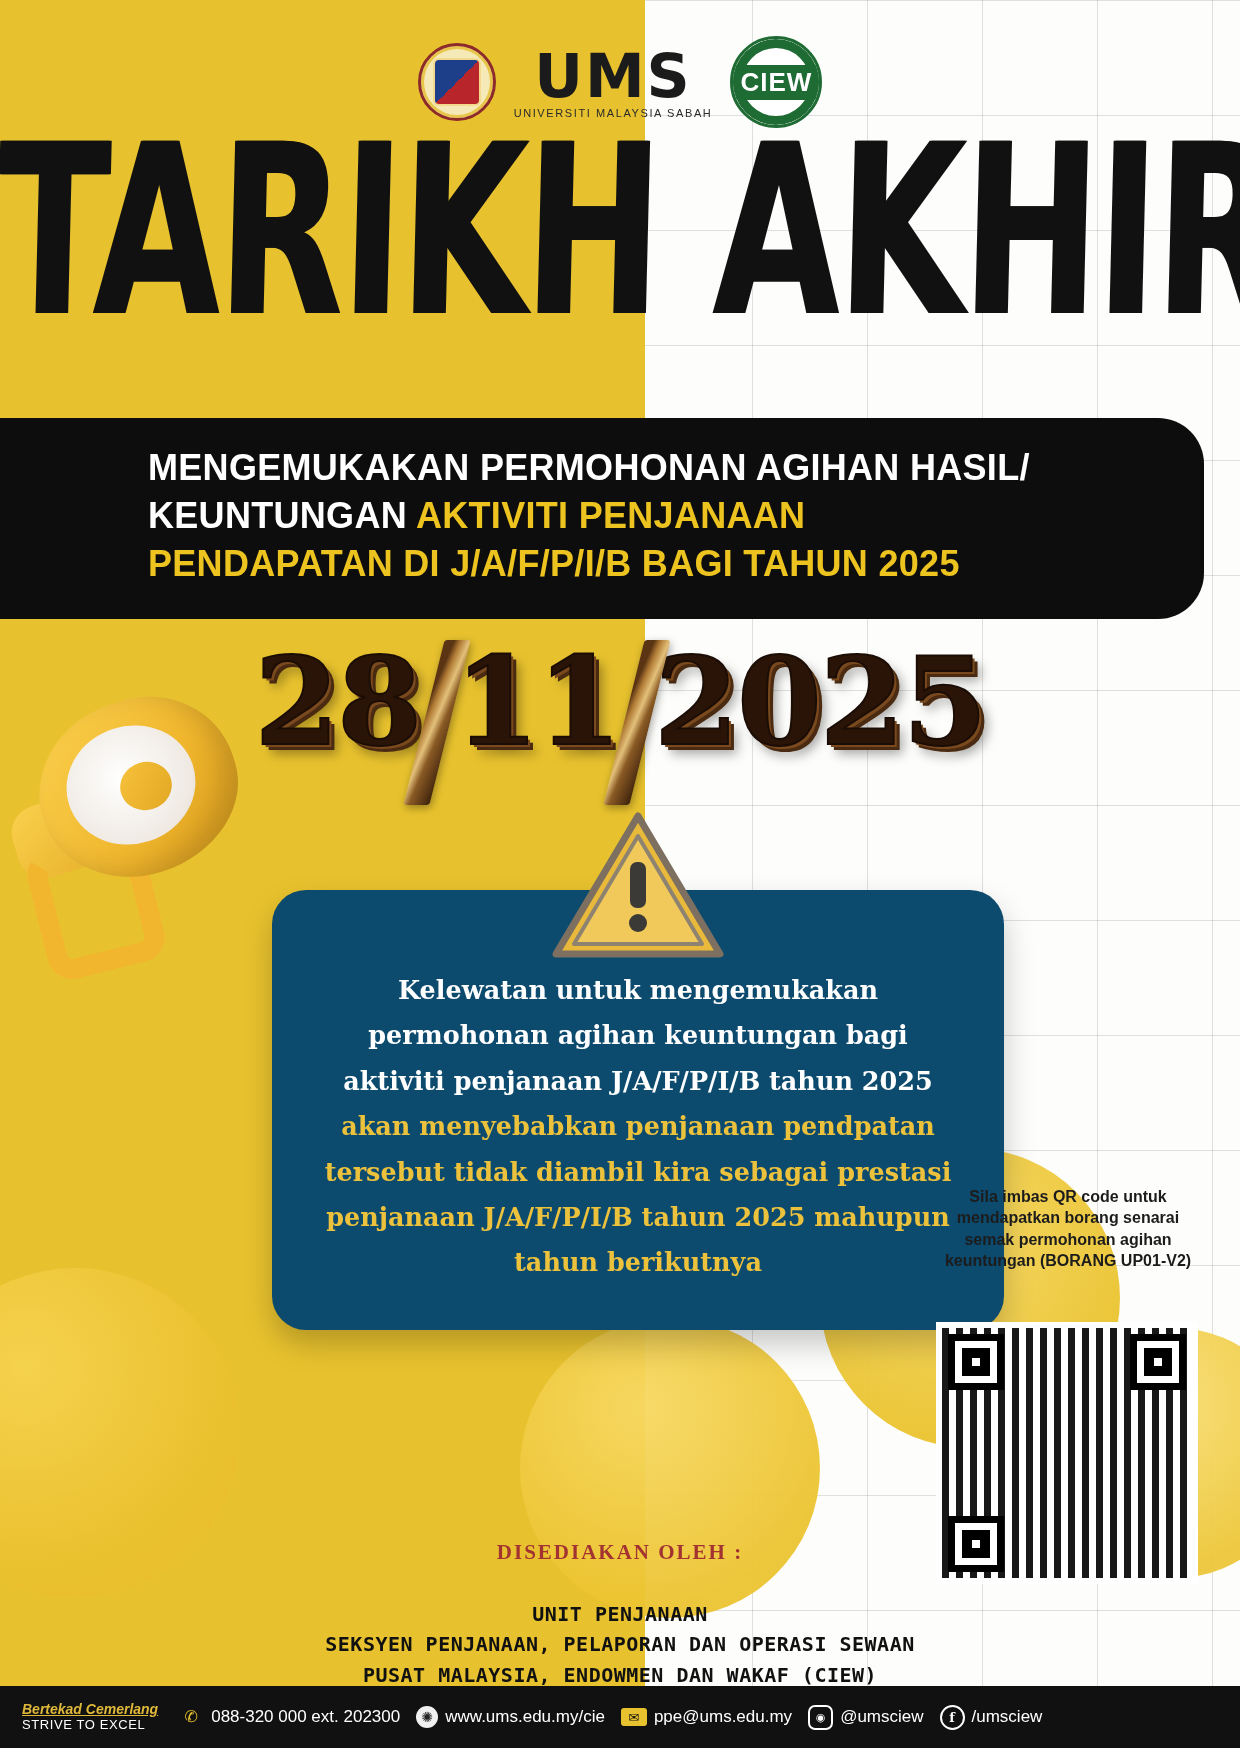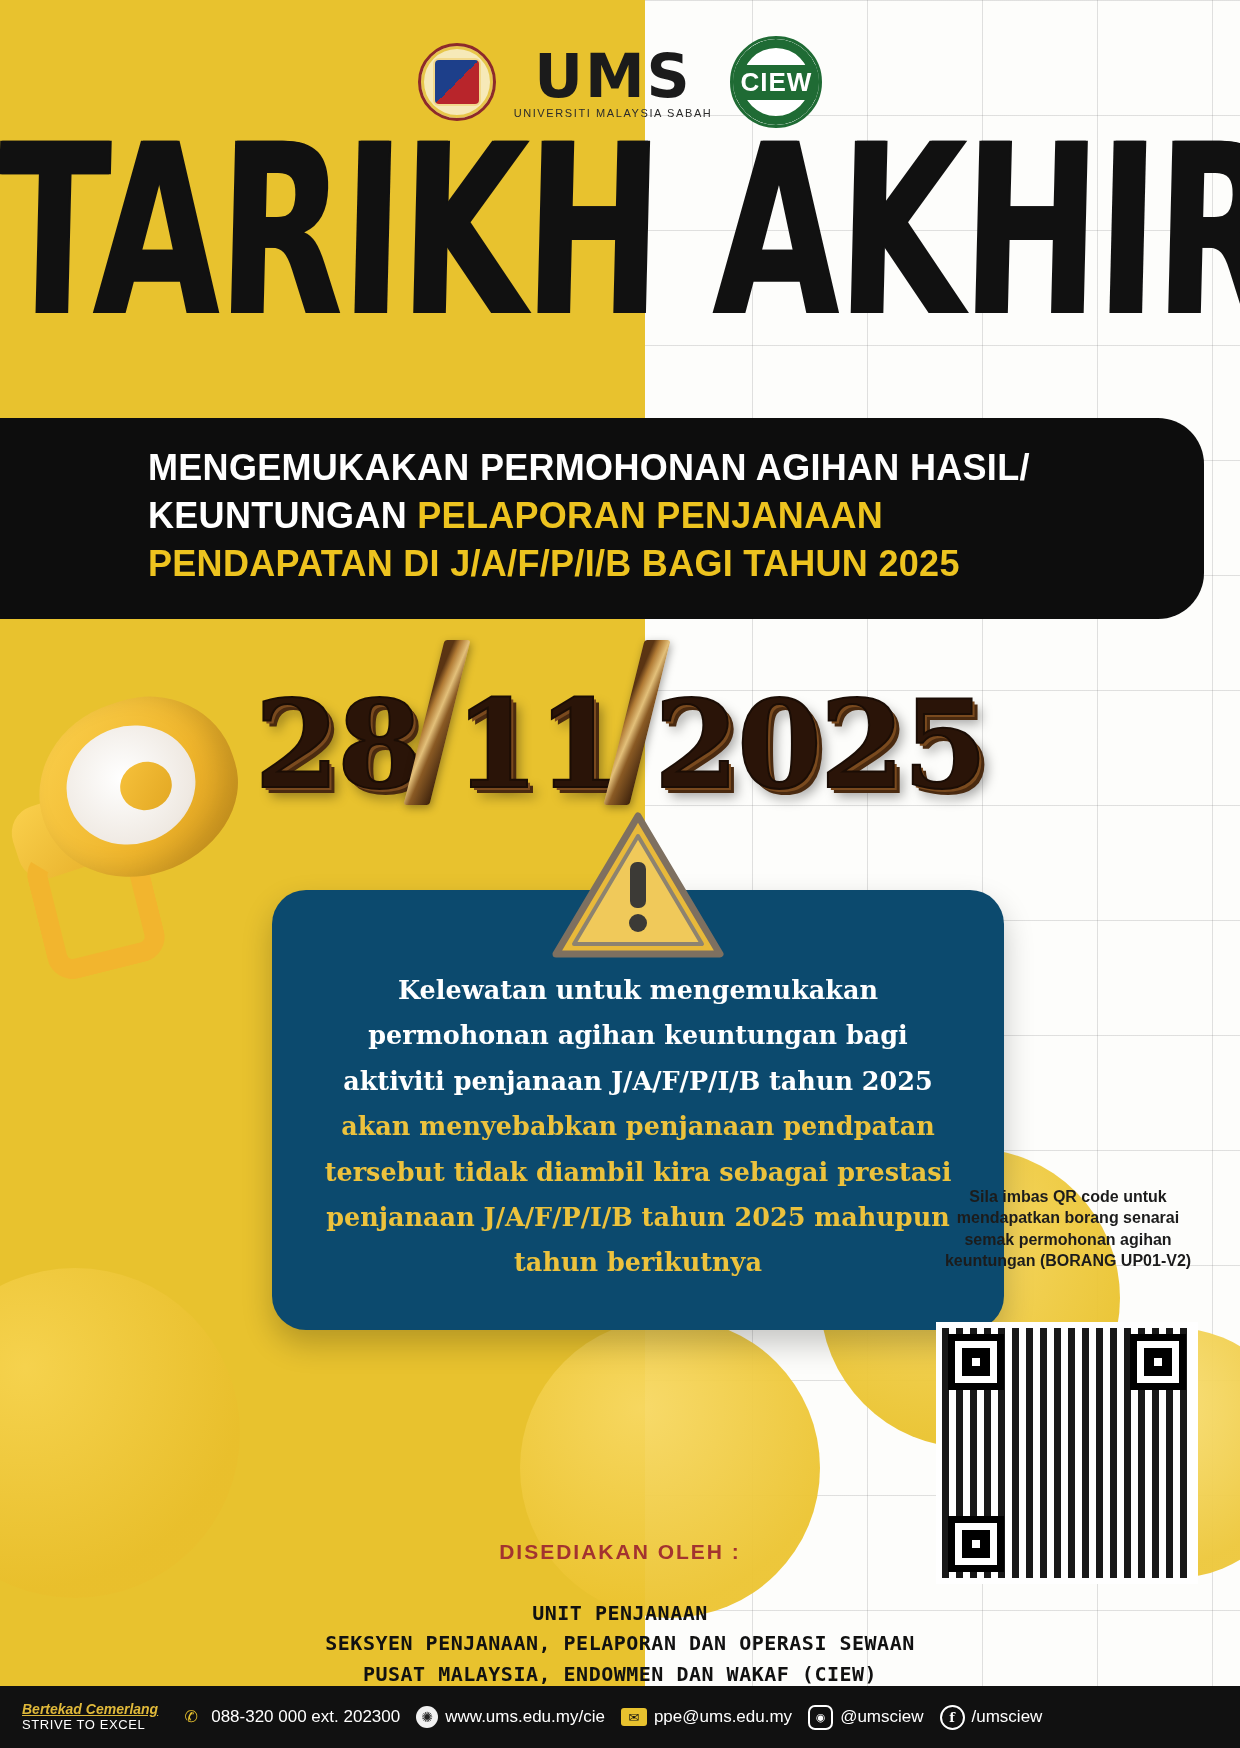--- a/index.html
+++ b/index.html
@@ -122,21 +122,21 @@
   .band p{
     margin:0;
     font-size:36px;line-height:1.34;font-weight:bold;
     color:#ffffff;letter-spacing:.3px;
   }
   .band .hl{color:#edc31f;}
 
   
   .date-row{
     position:absolute;top:640px;left:0;right:0;
-    display:flex;align-items:flex-end;justify-content:center;gap:4px;
+    display:flex;align-items:flex-start;justify-content:center;gap:4px;
     z-index:5;
   }
   .date-num{
     font-family:"DejaVu Serif", serif;
     font-weight:bold;
     font-size:122px;
     color:#2a1408;
     line-height:1;
     -webkit-text-stroke:2px #1b0d05;
     text-shadow:
@@ -244,21 +244,21 @@
   }
   .finder.tl{left:6px;top:6px;}
   .finder.tr{right:6px;top:6px;}
   .finder.bl{left:6px;bottom:6px;}
 
   
   .prepared{
     position:absolute;left:0;right:0;top:1540px;text-align:center;z-index:6;
   }
   .prepared .lead{
-    font-family:Liberation Sans, sans-serif;
+    font-family:Liberation Serif, serif;
     font-weight:bold;font-size:21px;color:#a33330;letter-spacing:2px;
     margin-bottom:34px;
   }
   .prepared .ln{
     font-family:"DejaVu Sans Mono", monospace;
     font-weight:bold;font-size:20px;color:#111;letter-spacing:.5px;
     line-height:1.52;
   }
   .badge30{
     margin:14px auto 6px;width:64px;height:46px;
@@ -328,21 +328,21 @@
       <span class="c">CIEW</span>
     </div>
   </div>
 
   <div class="title-wrap">
     <div class="title">TARIKH AKHIR</div>
   </div>
 
   <div class="band">
     <p>MENGEMUKAKAN PERMOHONAN AGIHAN HASIL/</p>
-    <p><span>KEUNTUNGAN </span><span class="hl">PELAPORAN PENJANAAN</span></p>
+    <p><span>KEUNTUNGAN </span><span class="hl">AKTIVITI PENJANAAN</span></p>
     <p class="hl">PENDAPATAN DI J/A/F/P/I/B BAGI TAHUN 2025</p>
   </div>
 
   <div class="megaphone">
     <div class="mega-body"></div>
     <div class="mega-handle"></div>
     <div class="mega-cone"></div>
     <div class="mega-mouth"></div>
     <div class="mega-core"></div>
   </div>

